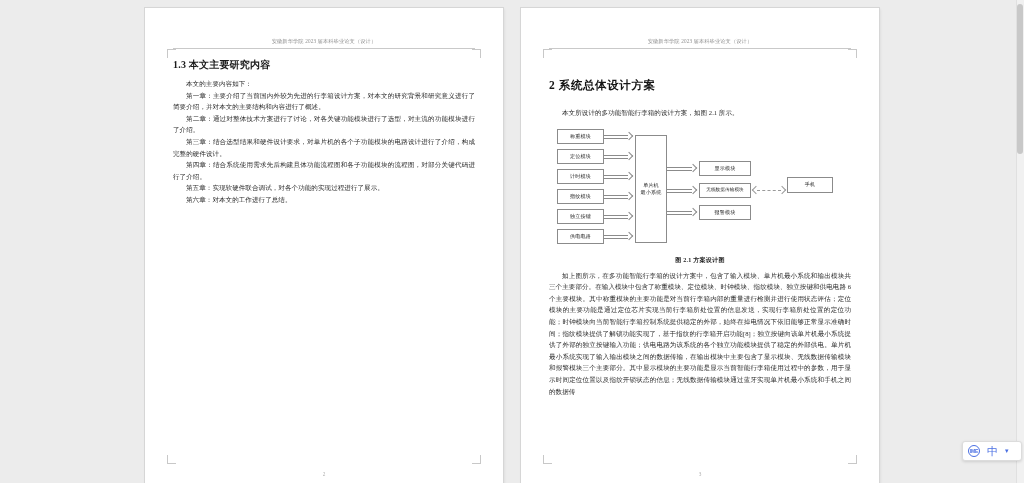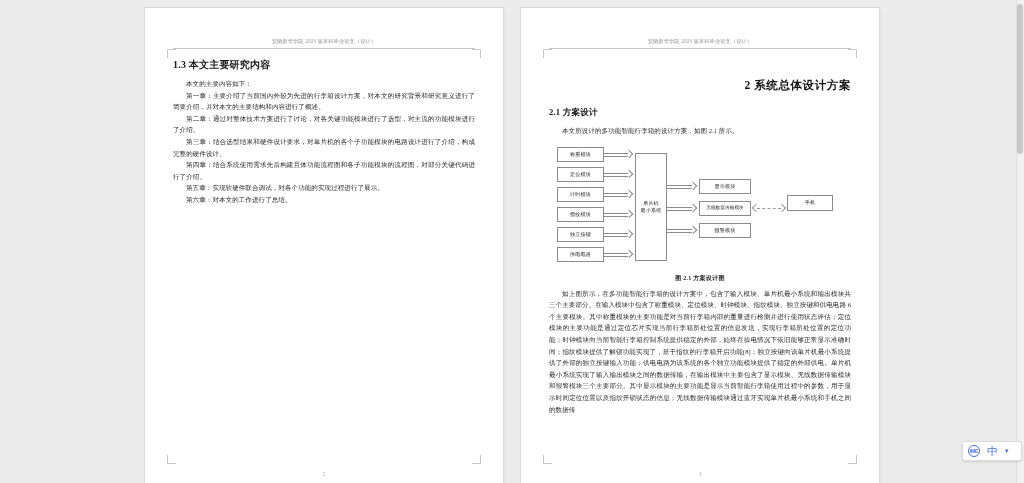--- a/index.html
+++ b/index.html
@@ -59,21 +59,21 @@
     font-size: 10px;
     font-weight: bold;
     color: #1a1a1a;
     letter-spacing: .2px;
     margin-bottom: 6px;
     font-family: "Liberation Serif", serif;
   }
   h1.chap {
     font-size: 11.5px;
     font-weight: bold;
-    text-align: right;
+    text-align: left;
     color: #151515;
     margin-top: 20px;
     margin-bottom: 14px;
     letter-spacing: .6px;
   }
   h2.subsec {
     font-size: 8.6px;
     font-weight: bold;
     color: #1a1a1a;
     margin-bottom: 6px;
@@ -234,21 +234,20 @@
     <div class="cmark tr"></div>
     <div class="cmark bl"></div>
     <div class="cmark br"></div>
 
     <div class="page-inner">
       <div class="hdr">安徽新华学院 2023 届本科毕业论文（设计）</div>
       <div class="hdr-rule"></div>
 
       <div class="body">
         <h1 class="chap">2 系统总体设计方案</h1>
-        <h2 class="subsec">2.1 方案设计</h2>
         <p class="para">本文所设计的多功能智能行李箱的设计方案，如图 2.1 所示。</p>
 
         <div class="diagram">
 
           <div class="blk left" style="top:4px">称重模块</div>
           <div class="blk left" style="top:24px">定位模块</div>
           <div class="blk left" style="top:44px">计时模块</div>
           <div class="blk left" style="top:64px">指纹模块</div>
           <div class="blk left" style="top:84px">独立按键</div>
           <div class="blk left" style="top:104px">供电电路</div>

